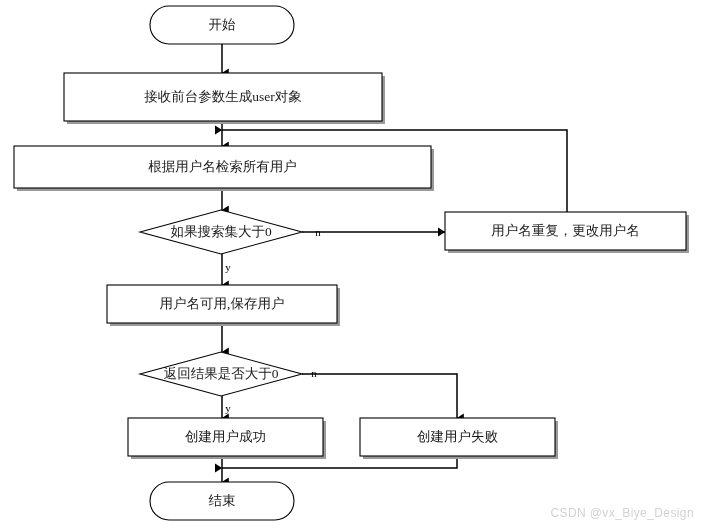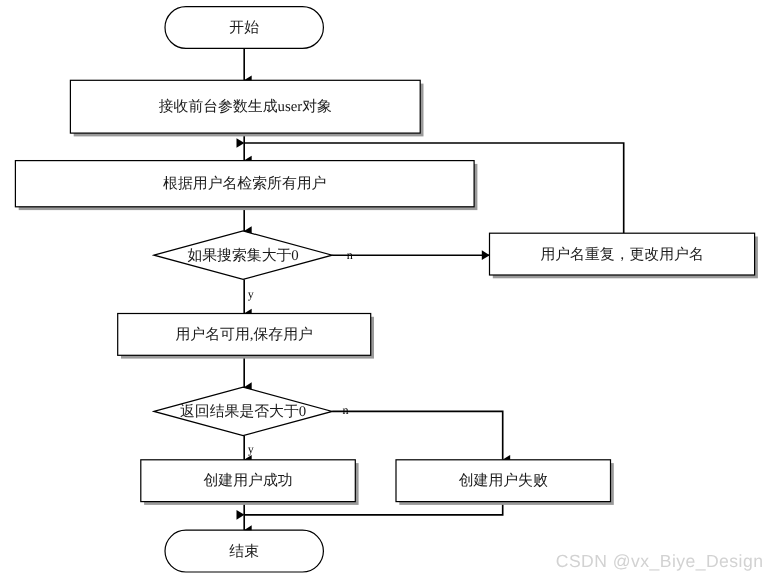--- a/index.html
+++ b/index.html
@@ -53,21 +53,21 @@
     font-size: 11px;
     fill: #000000;
     text-anchor: middle;
     dominant-baseline: middle;
   }
   .watermark-text {
     position: absolute;
     right: 14px;
     bottom: 12px;
     font-family: "Liberation Sans", sans-serif;
-    font-size: 16px;
+    font-size: 12px;
     color: #d2d2d2;
     letter-spacing: 0.4px;
     white-space: nowrap;
     user-select: none;
   }
 </style>
 </head>
 <body>
 
 <div id="flowchart-root">

